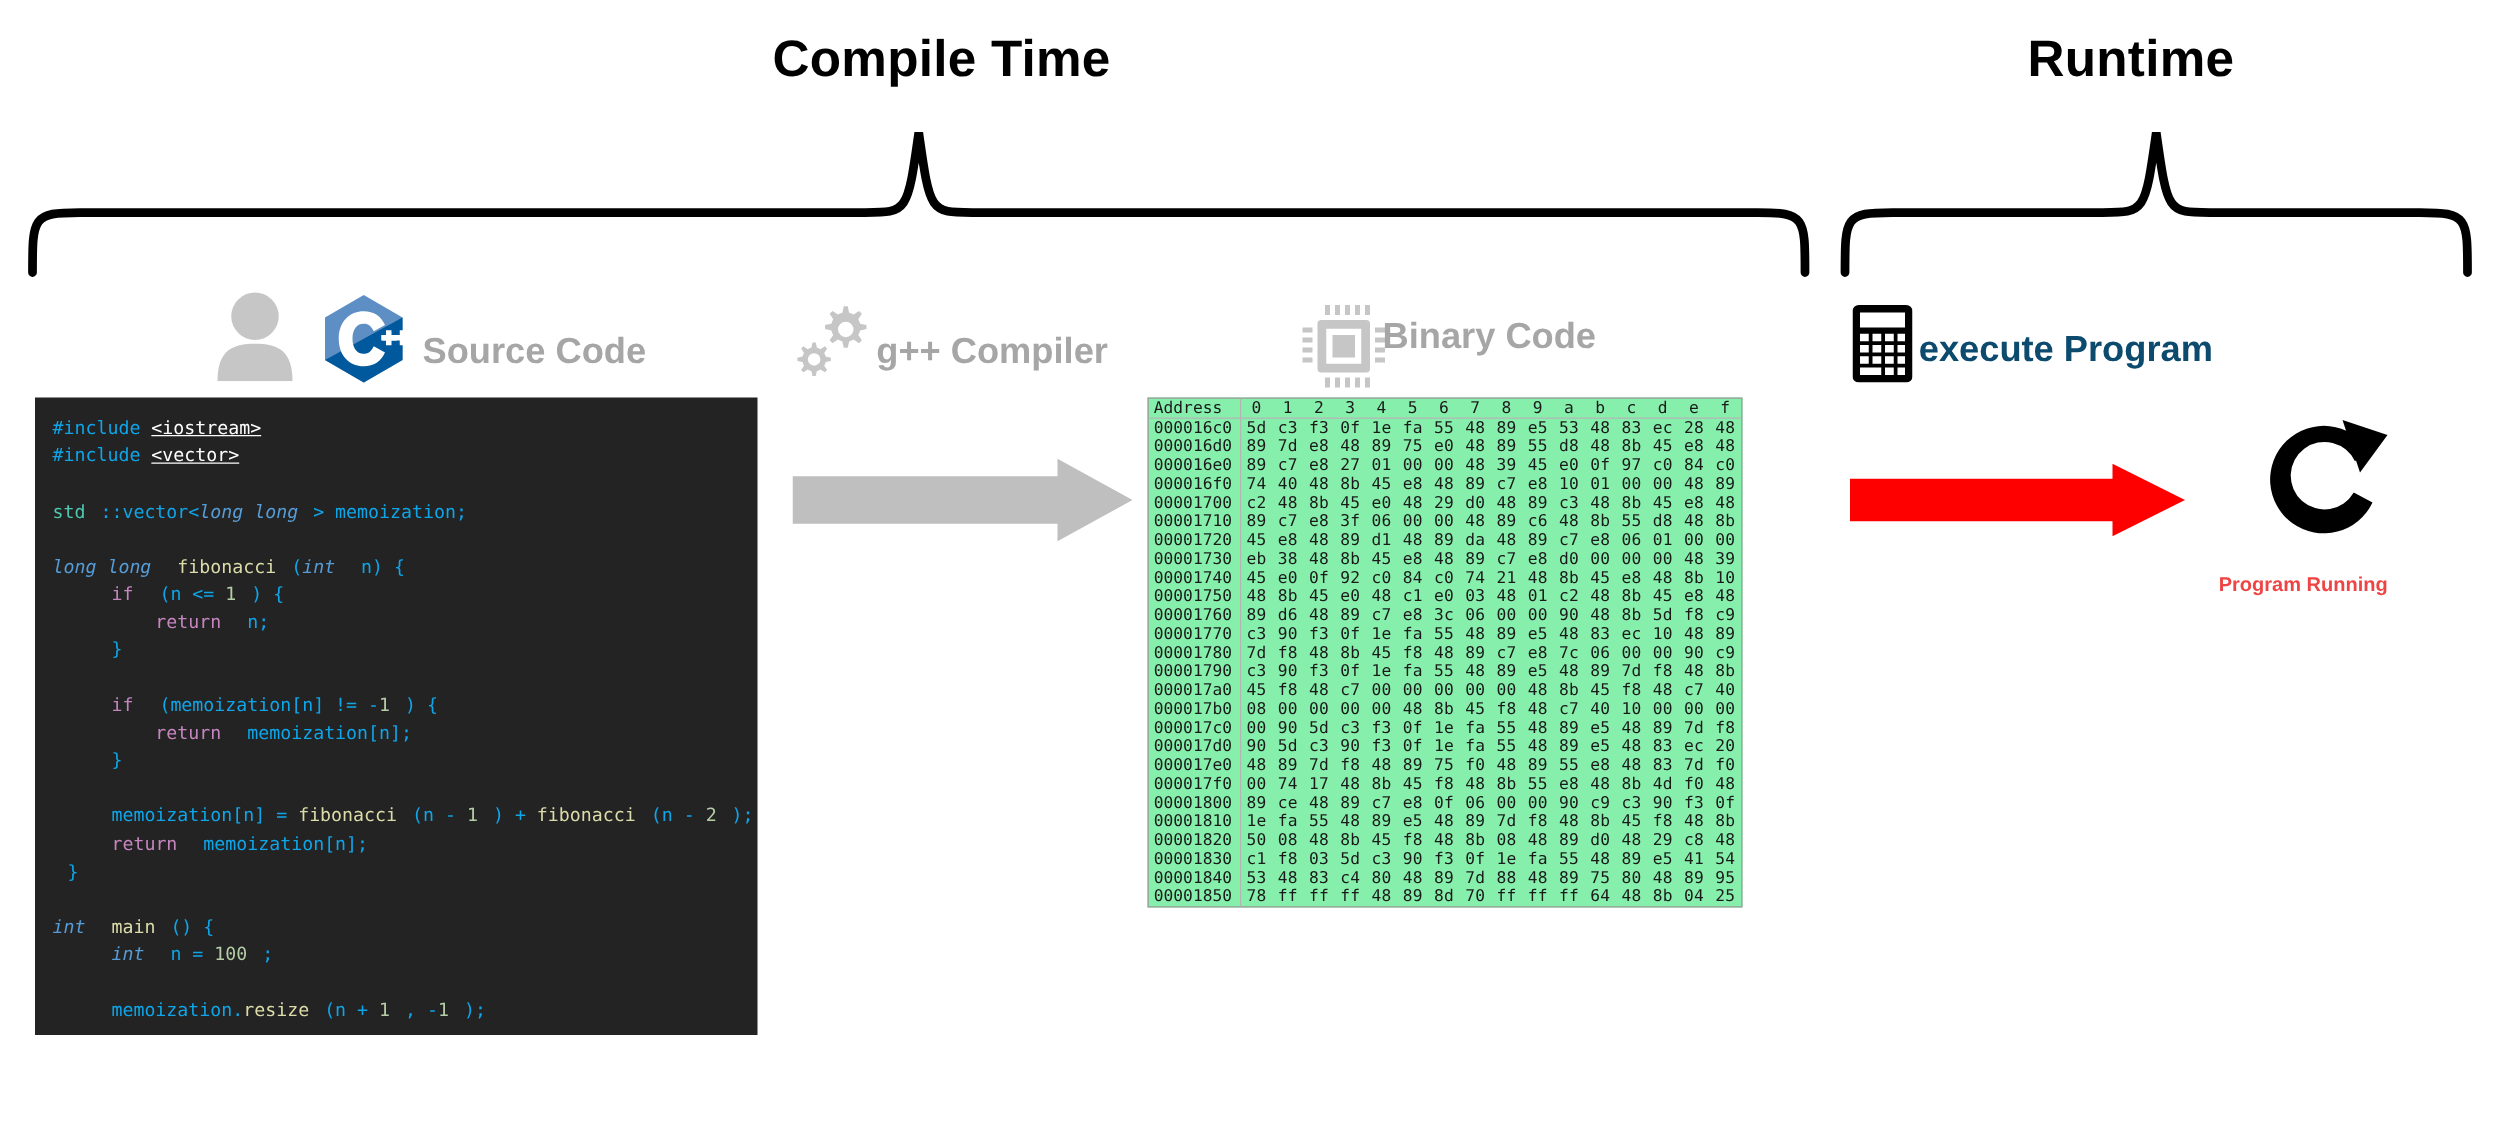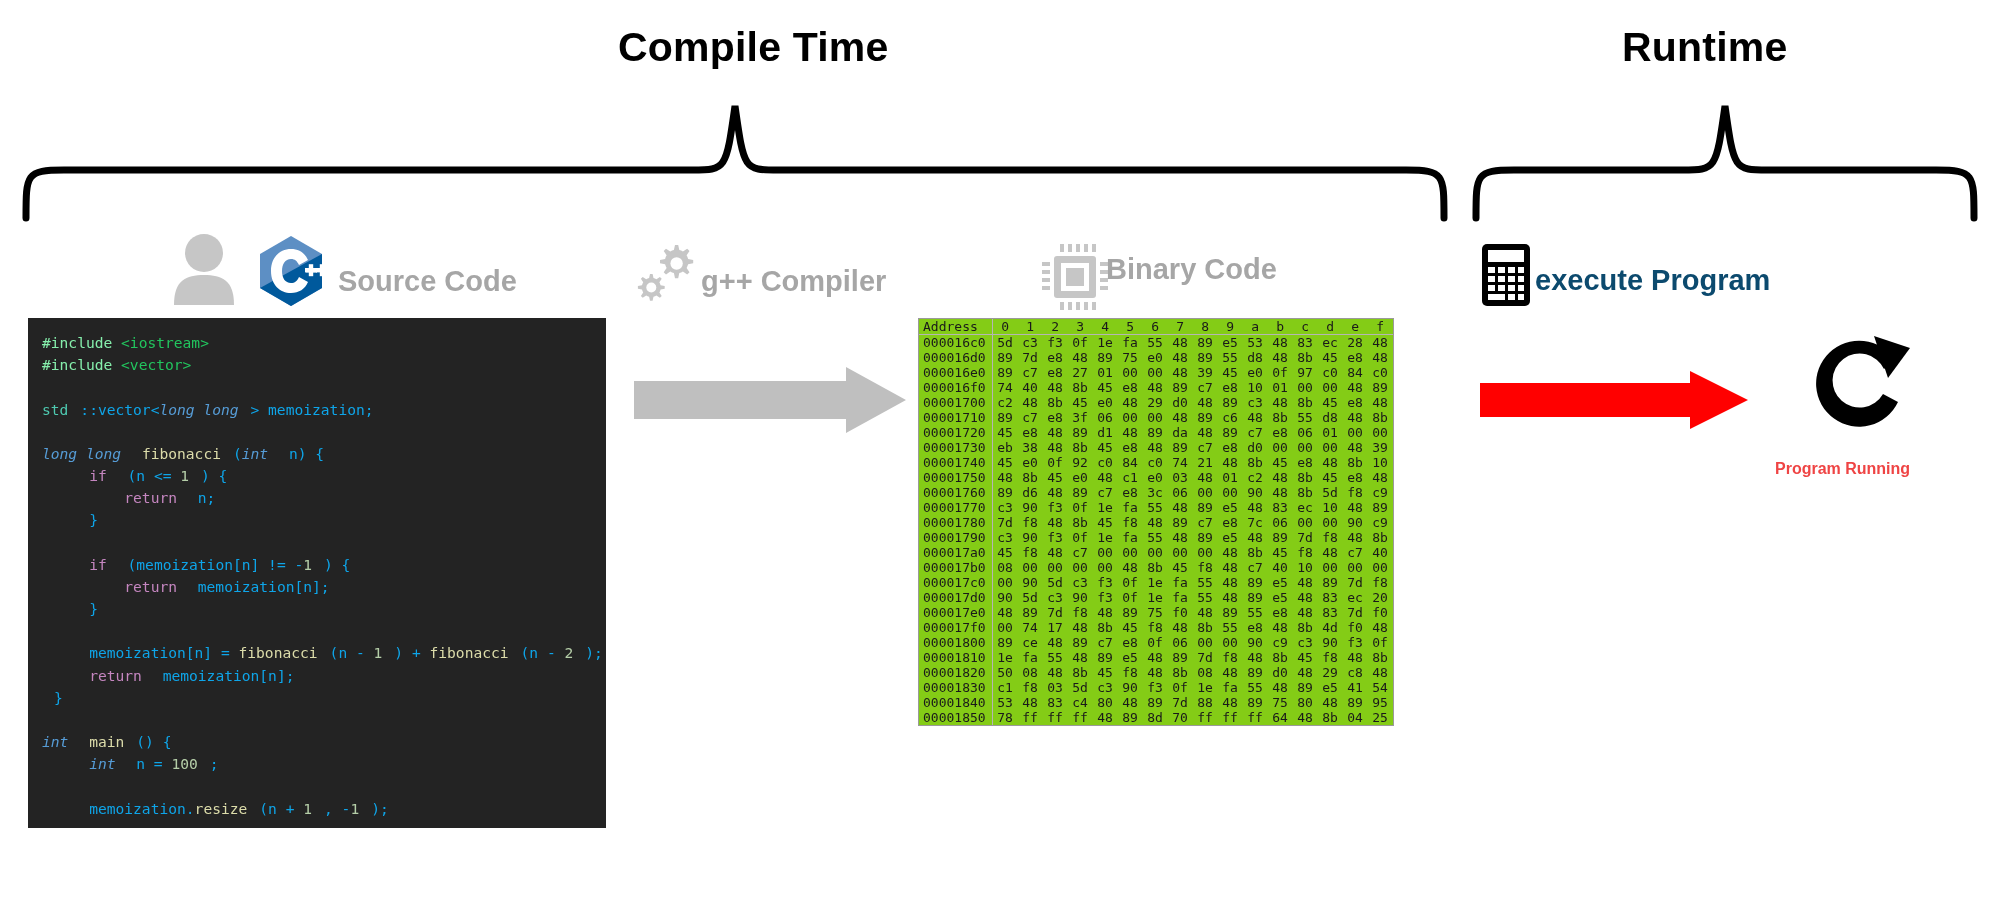--- a/index.html
+++ b/index.html
@@ -66,35 +66,35 @@
   }
   #source-code-pre{
     margin:0;
     padding:0 10px 0 14px;
     font-family:"DejaVu Sans Mono","Liberation Mono",monospace;
     font-size:14.6px;
     line-height:1.52;
     color:#d4d4d4;
     white-space:pre;
   }
-  .tk-pre{color:#86efac;}
-  .tk-inc{color:#22c55e;}
+  .tk-pre{color:#0ea5e9;}
+  .tk-inc{color:#ffffff;text-decoration:underline;}
   .tk-kw{color:#569cd6;font-style:italic;}
   .tk-ctl{color:#c586c0;}
   .tk-type{color:#4ec9b0;}
   .tk-fn{color:#dcdcaa;}
   .tk-num{color:#b5cea8;}
   .tk-plain{color:#0ea5e9;margin-left:12px;}
 
   
   #hex-dump-panel{
     position:absolute;
     left:918px;top:318px;
     border:1px solid #9a9a9a;
-    background:#84cc16;
+    background:#86efac;
     box-sizing:border-box;
   }
   #hex-table{
     border-collapse:collapse;
     font-family:"DejaVu Sans Mono","Liberation Mono",monospace;
     font-size:13px;
     color:#1a1a1a;
     line-height:1.0;
   }
   #hex-table th,#hex-table td{

